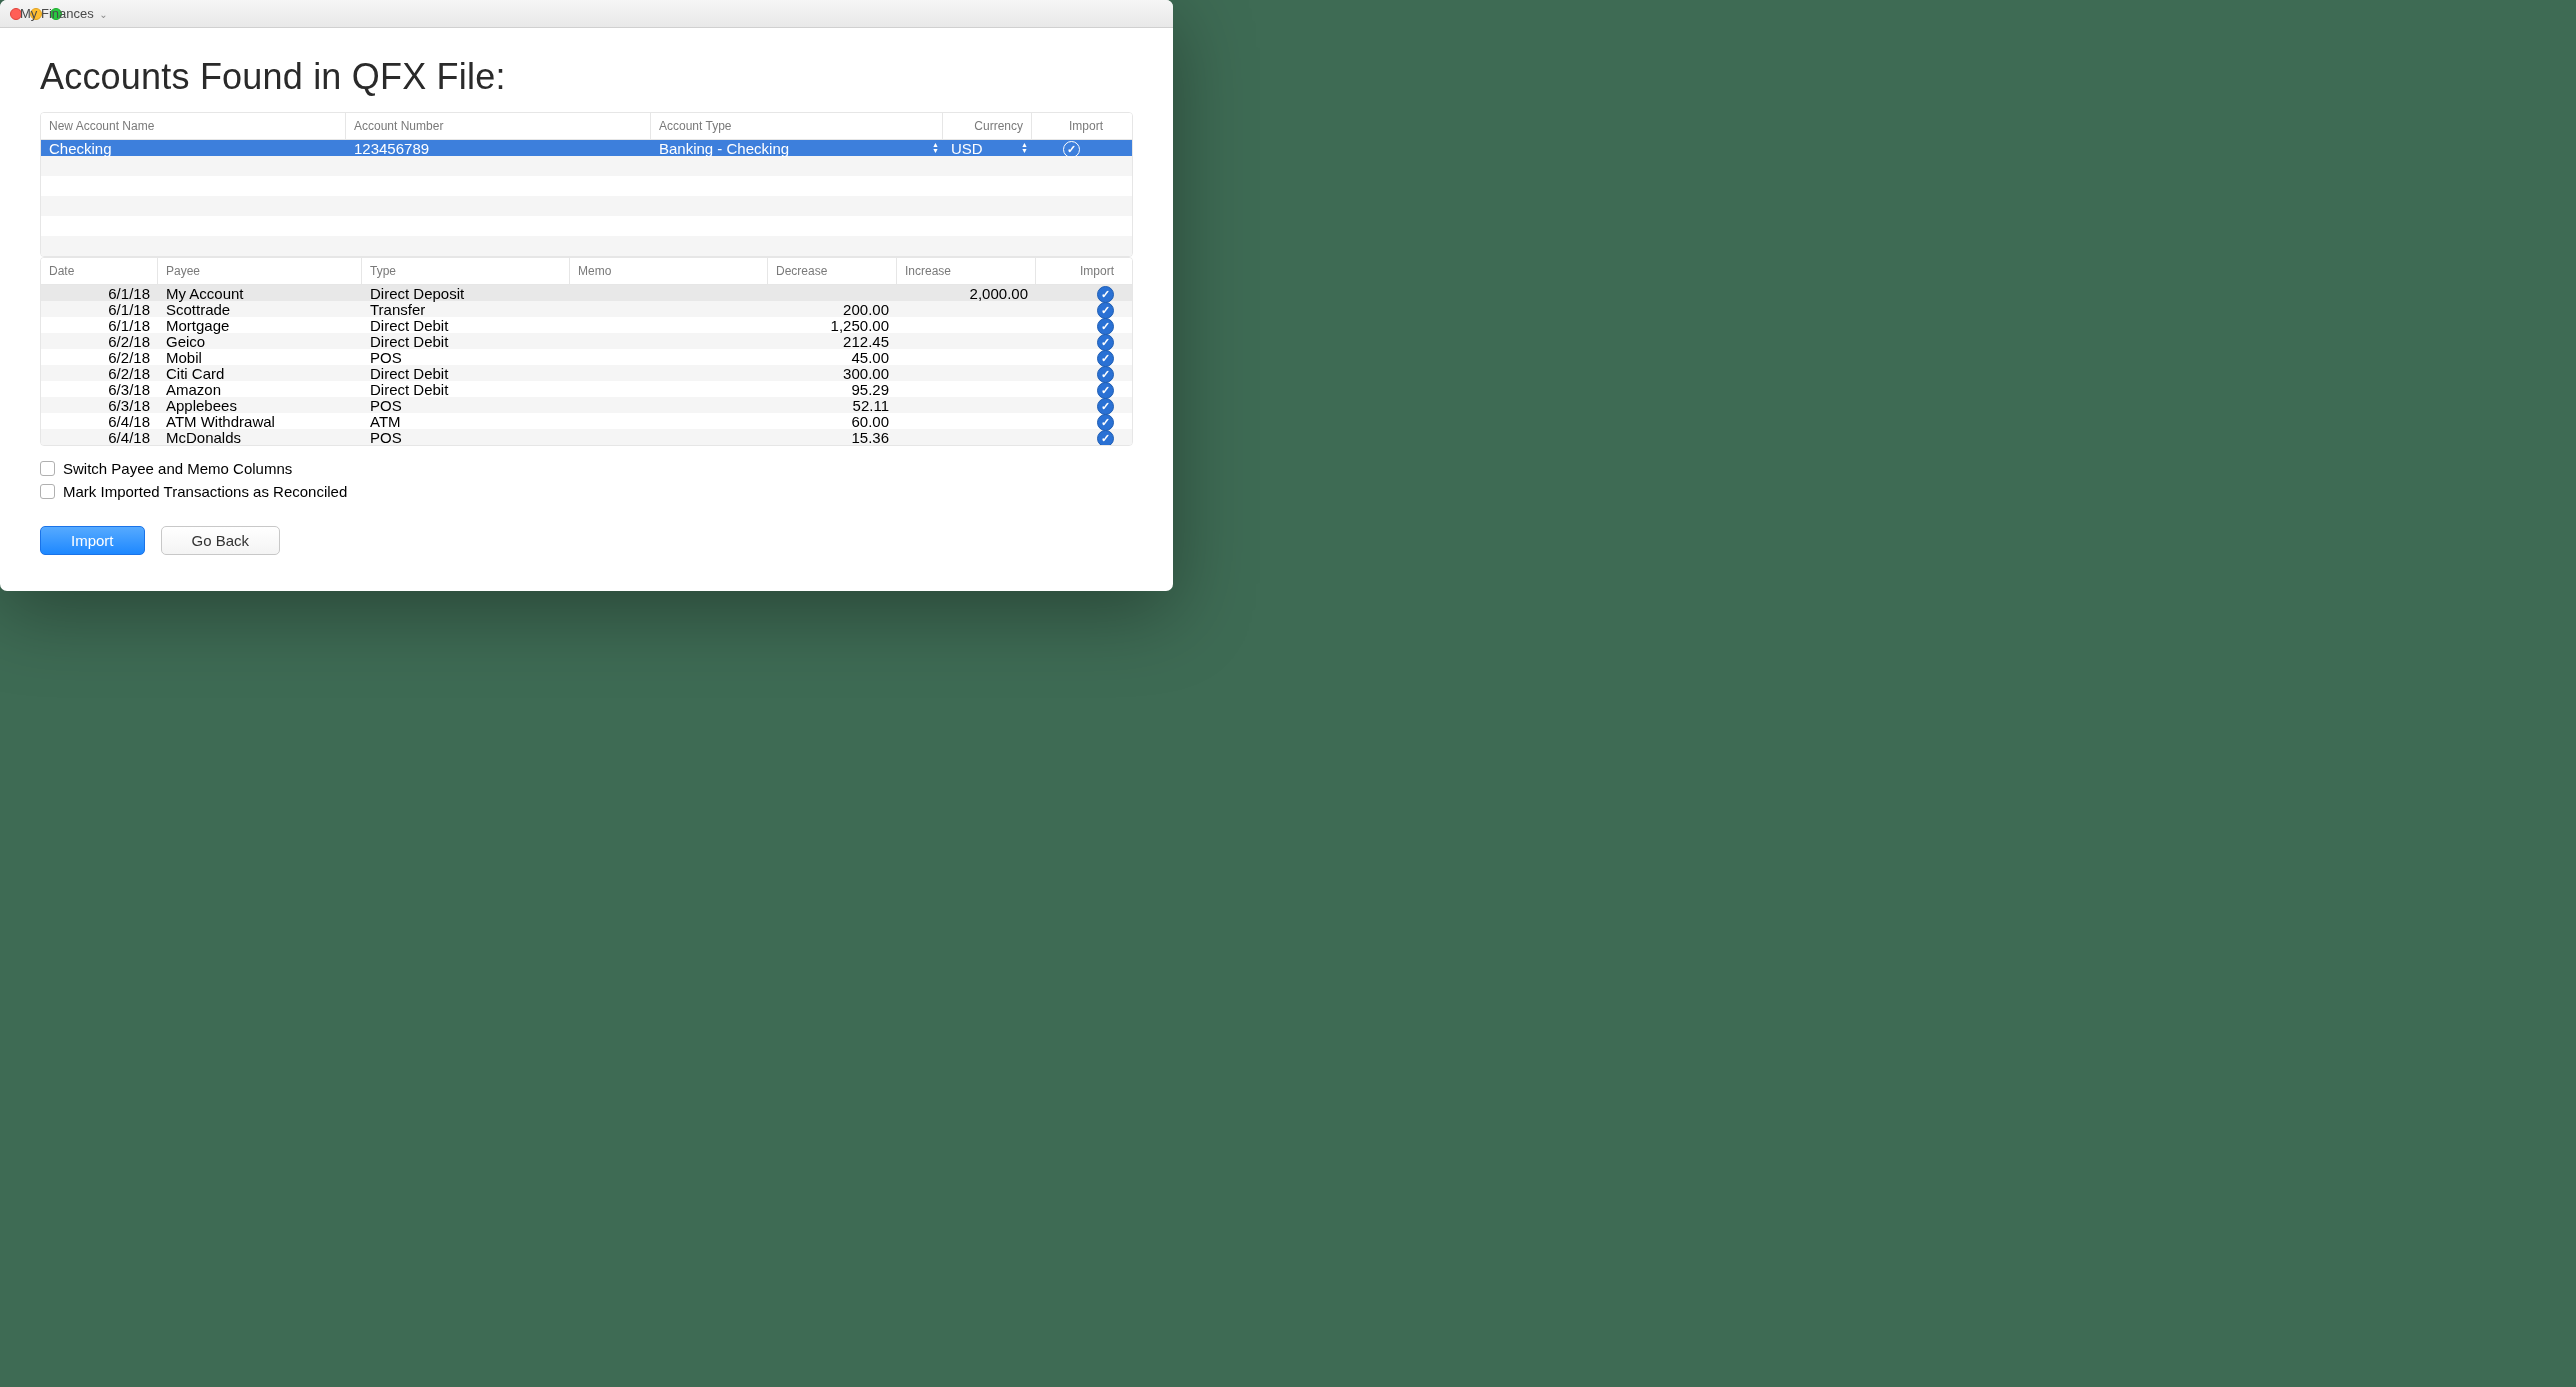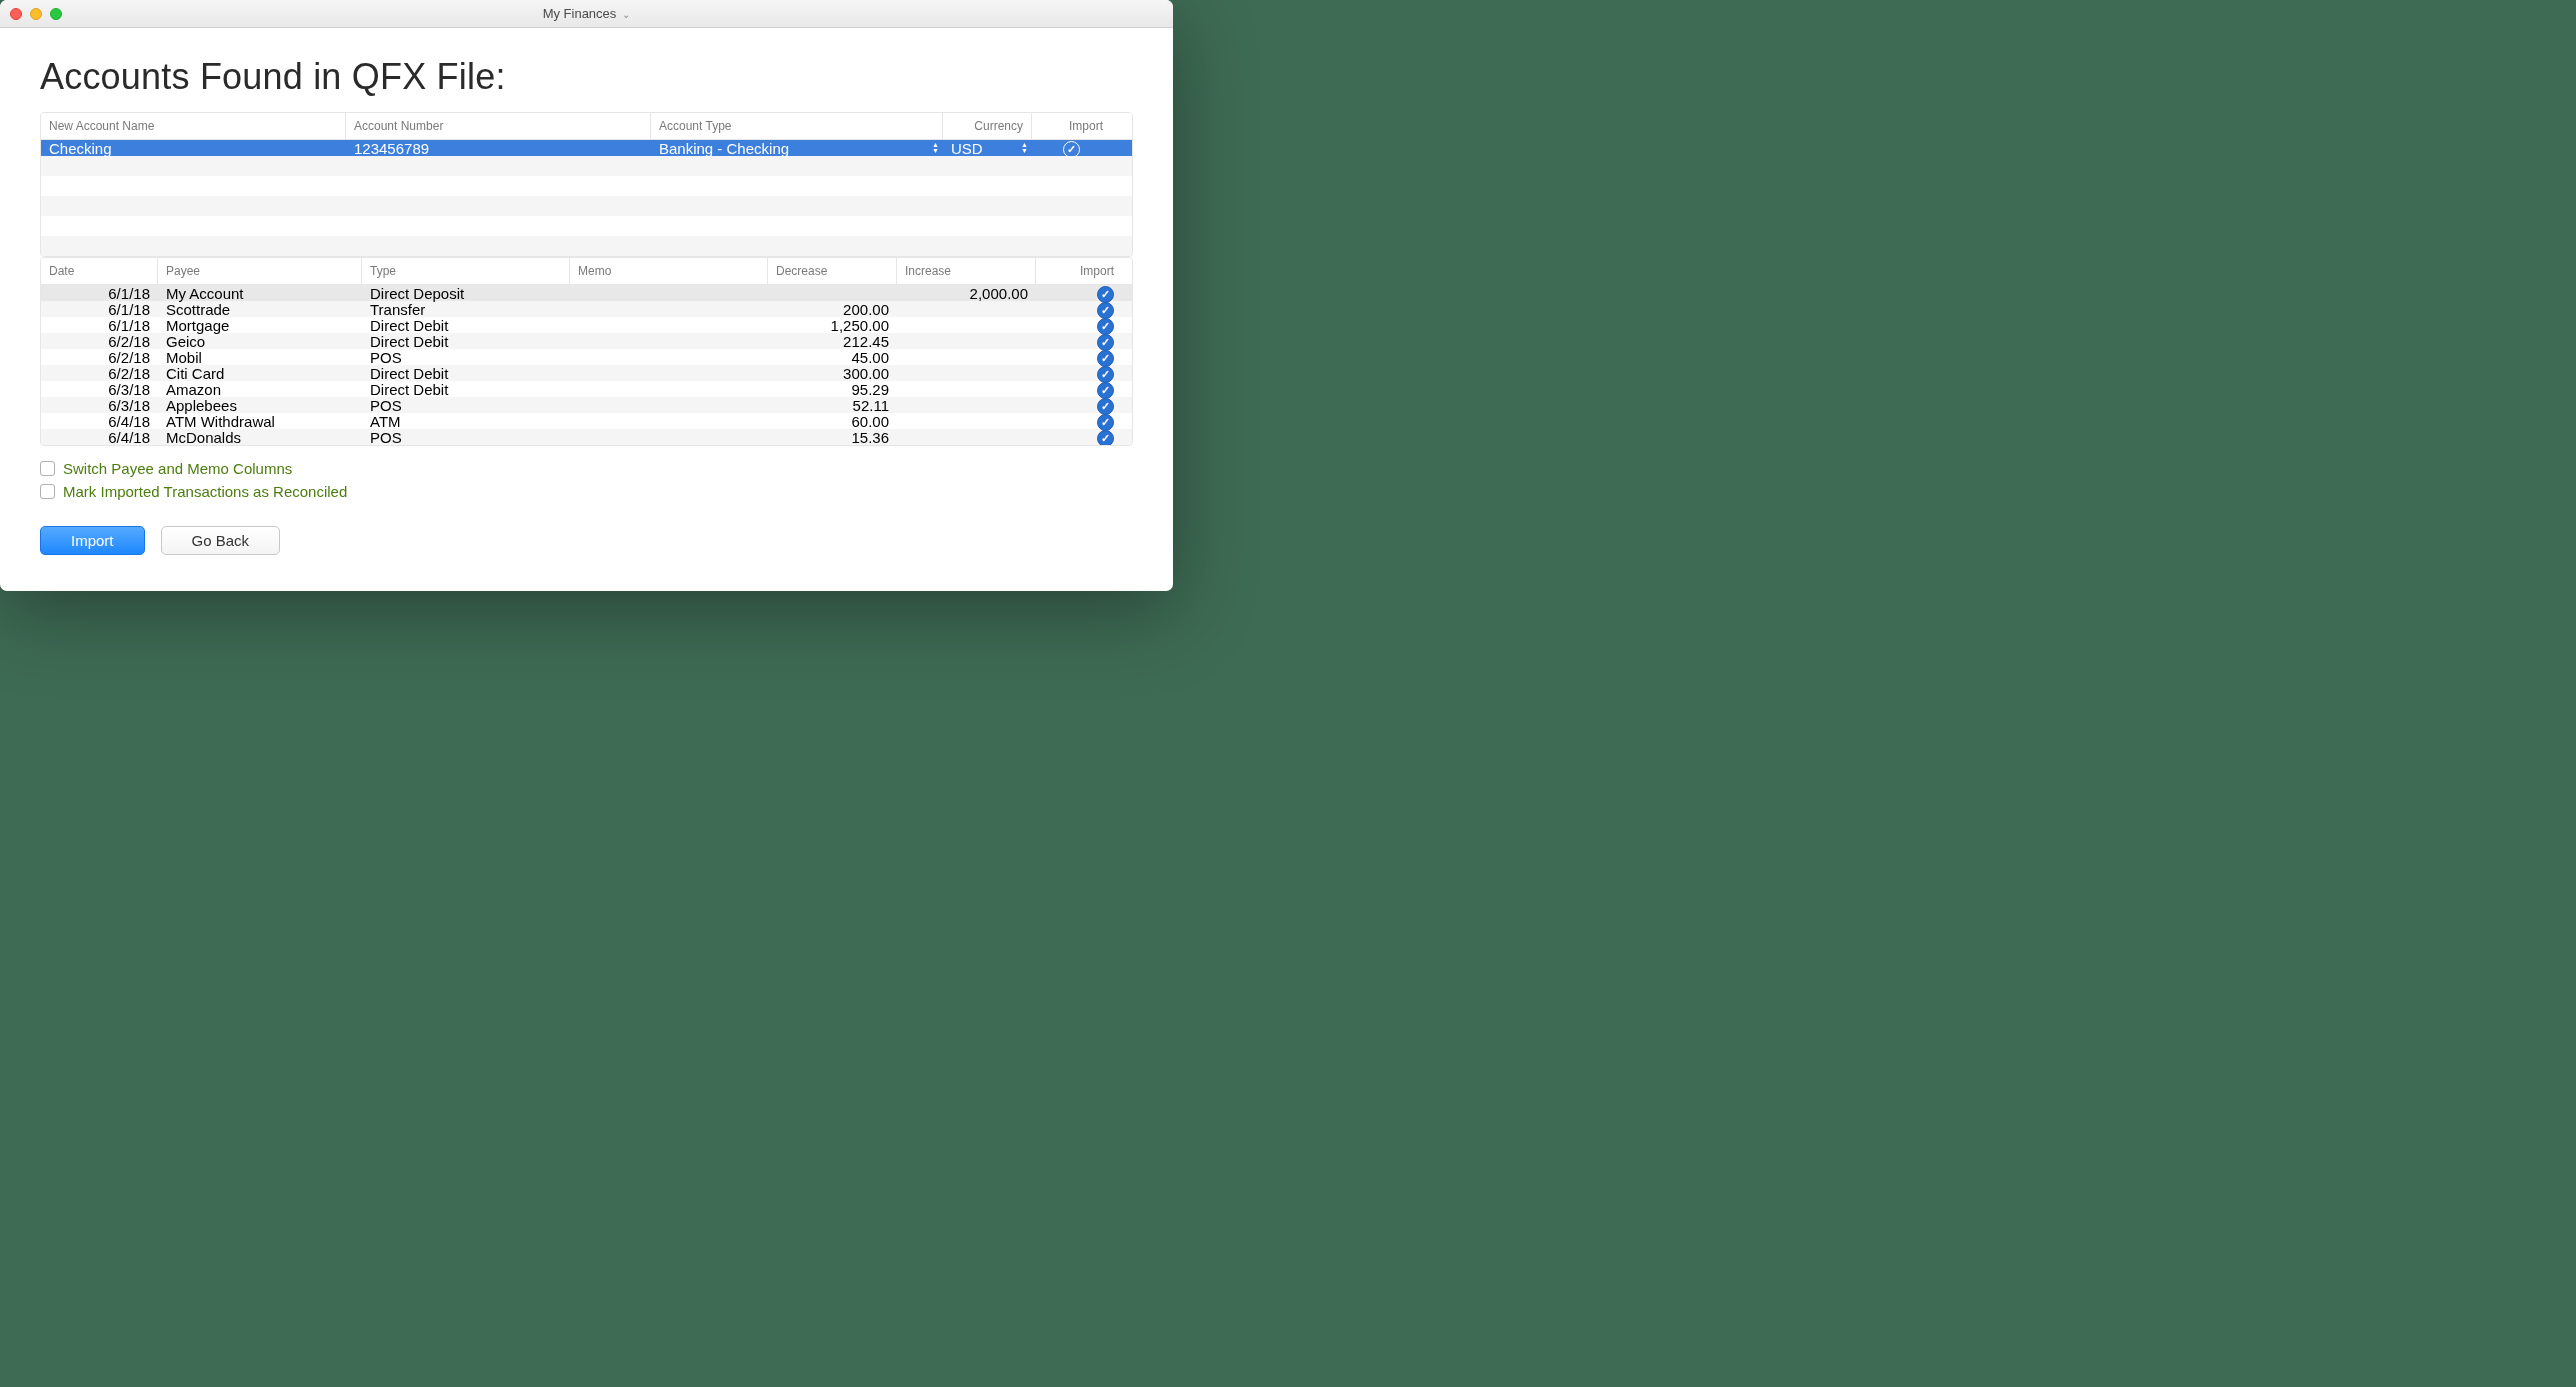--- a/index.html
+++ b/index.html
@@ -31,22 +31,22 @@
   .traffic {
     display: flex;
     gap: 8px;
     padding-left: 10px;
   }
   .tl { width: 12px; height: 12px; border-radius: 50%; }
   .tl.red{background:#ff5f57;border:0.5px solid #e14138;}
   .tl.yellow{background:#ffbd2e;border:0.5px solid #e1a11e;}
   .tl.green{background:#28c940;border:0.5px solid #1dad2c;}
   .title {
-    position:absolute; left:0; right:0; text-align:center;
-    font-size:13px; color:#4a4a4a;
+    position:absolute; left:0; right:0; 
+    font-size:13px; color:#4a4a4a;padding-left:20px;
   }
   .title .chev { font-size:10px; color:#8a8a8a; margin-left:2px;}
   .content { padding: 28px 40px 36px 40px; }
   h1.page-title {
     font-weight:300; font-size:36px; color:#2a2a2a; margin-bottom:14px;
     letter-spacing:0.2px;
   }
   h2.section-title {
     font-weight:400; font-size:21px; color:#2a2a2a; margin:18px 0 8px 0;
   }
@@ -83,21 +83,21 @@
   .trans .tr:nth-child(even){background:#f5f5f5;}
   .trans .tr.hl{background:#e8e8e8;}
   .check {
     display:inline-flex; width:17px; height:17px; border-radius:50%;
     background:#2a71d4; border:0.5px solid #1f5eb4;
     align-items:center; justify-content:center;
     color:#fff; font-size:11px; font-weight:bold;
   }
   .check.outlined{background:transparent;border:1.2px solid #fff;}
   .options { margin-top:14px; }
-  .opt { display:flex; align-items:center; gap:8px; font-size:15px; color:#4d7c0f; margin:6px 0;}
+  .opt { display:flex; align-items:center; gap:8px; font-size:15px; color:#000000; margin:6px 0;}
   .cb { width:15px;height:15px;border:1px solid #b0b0b0;border-radius:3px;background:#fff;}
   .buttons { margin-top:26px; display:flex; gap:16px; }
   .btn {
     height:29px; padding:0 30px; border-radius:5px; font-size:15px;
     display:inline-flex; align-items:center; justify-content:center;
     border:1px solid #c8c8c8; background:linear-gradient(#fff,#f4f4f4); color:#333;
   }
   .btn.primary{
     background:linear-gradient(#56aaff,#1e88ff);
     border:1px solid #1a73e8; color:#fff;

